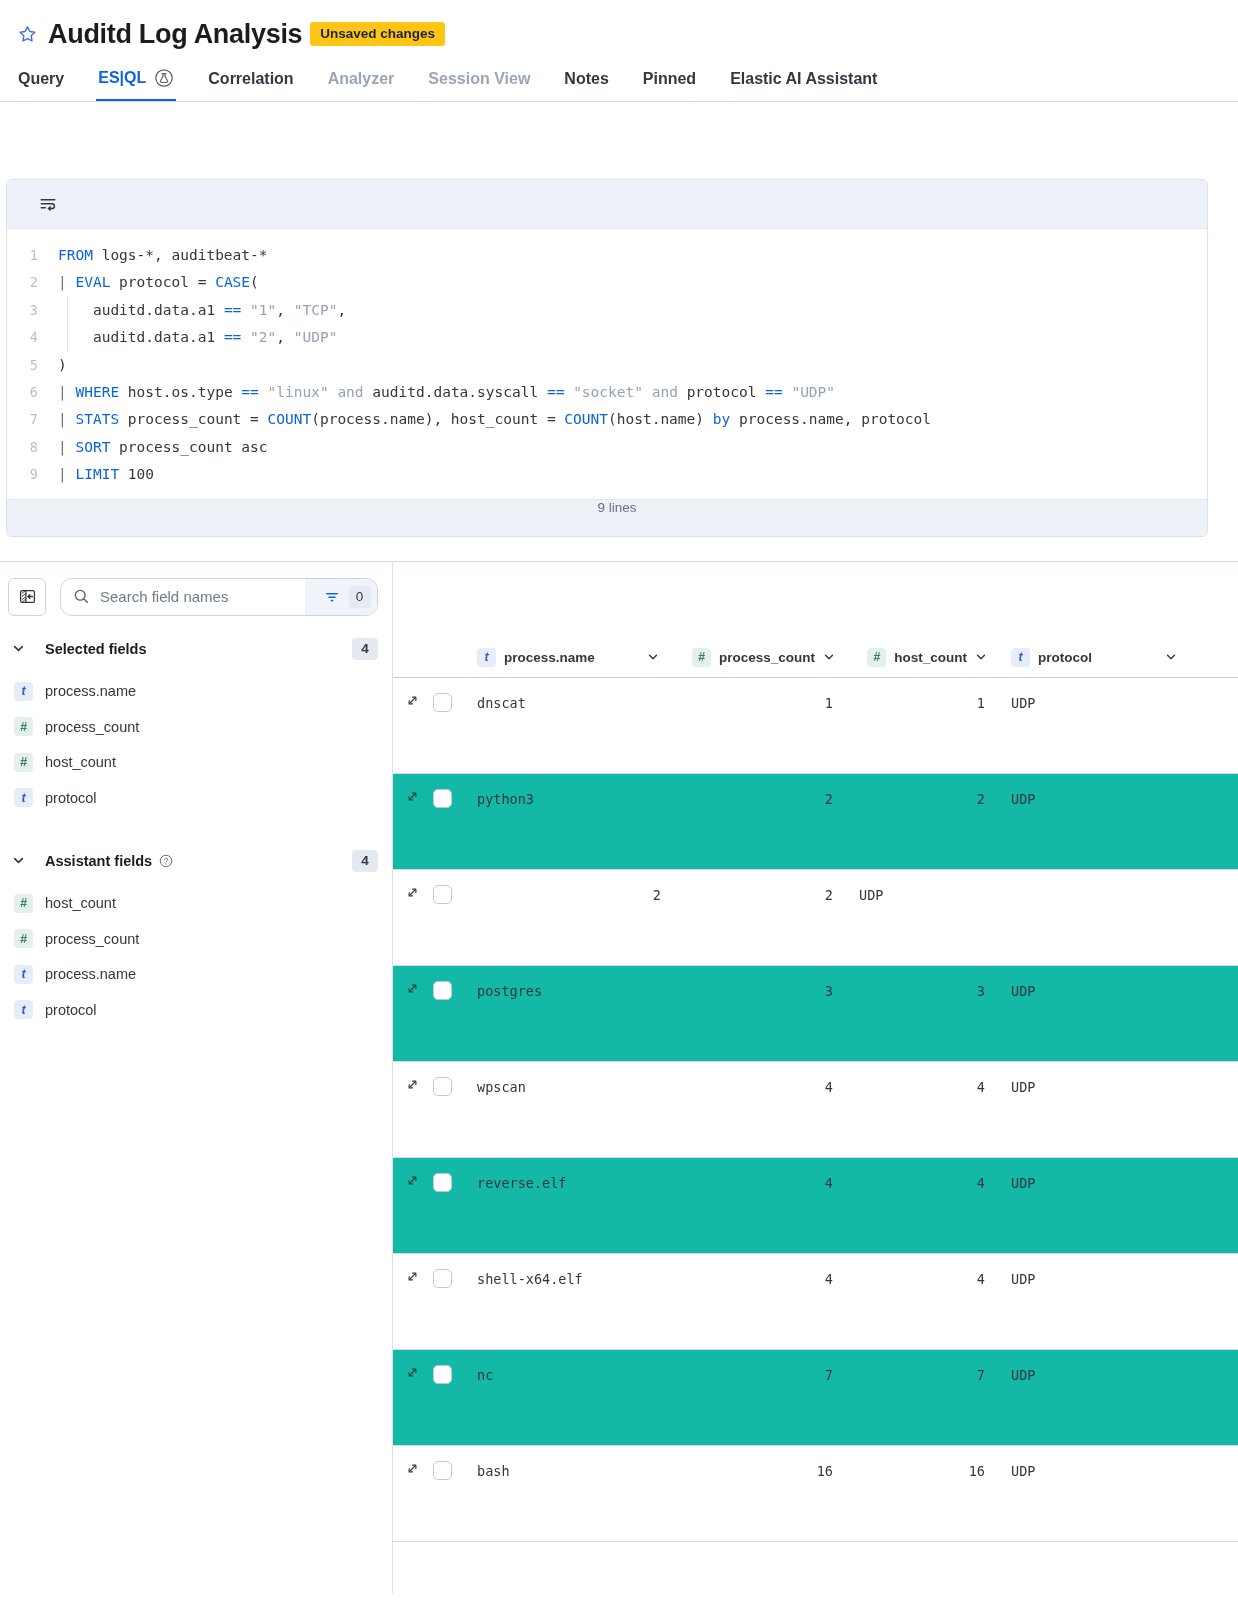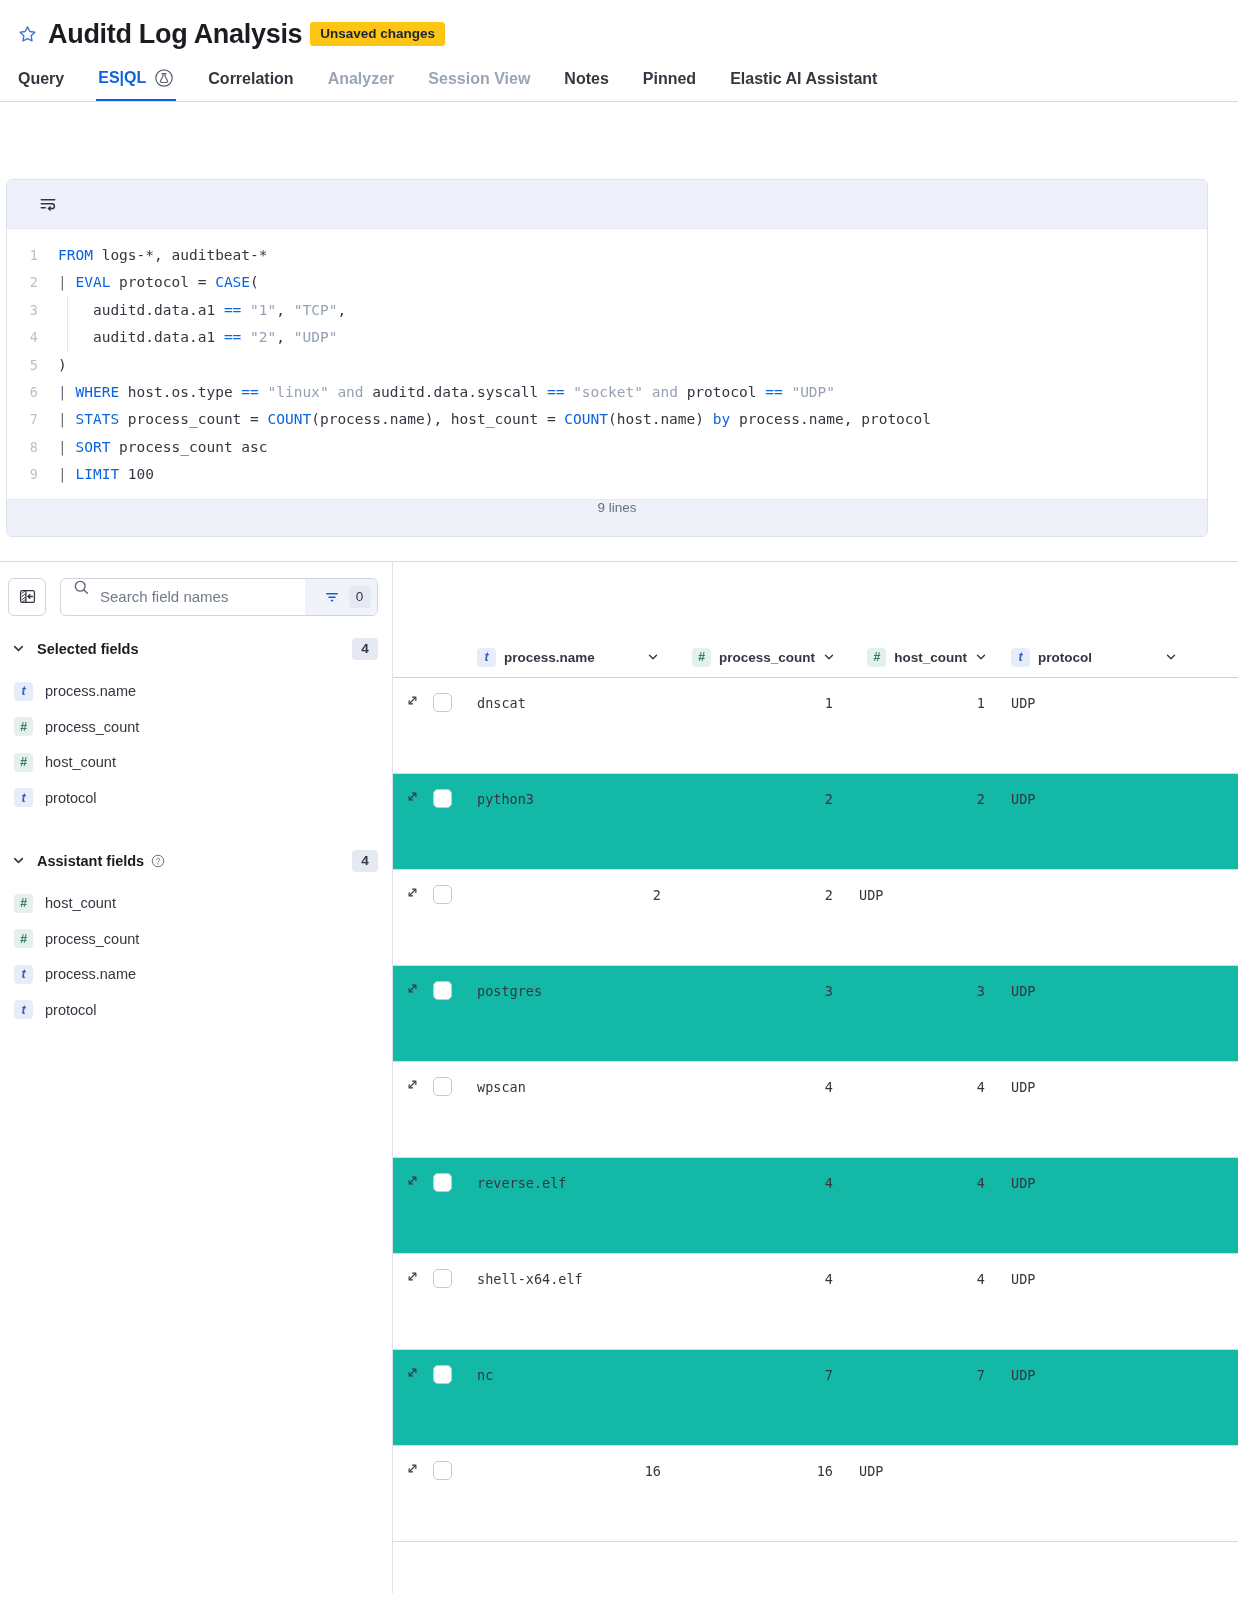--- a/index.html
+++ b/index.html
@@ -37,33 +37,33 @@
   .editor-footer { background:#eef1f7; height:37px; display:flex; align-items:center; gap:34px;
     padding-left:20px; font-size:13.5px; color:#69707d; border-top:1px solid #e2e7f2;flex-direction:column; }
 
   
   .main { display:flex; border-top:1px solid #d3dae6; margin-top:24px; height:1032px; }
   .sidebar { flex:0 0 393px; width:393px; border-right:1px solid #dde2ea; padding:16px 14px 0 8px; }
 
   .search-row { display:flex; gap:14px; }
   .collapse-btn { width:38px; height:38px; border:1px solid #d0d4de; border-radius:6px; background:#fff;
     display:flex; align-items:center; justify-content:center; cursor:pointer; flex:0 0 38px; }
-  .search-box { flex:1; height:38px; border:1px solid #d0d4de; border-radius:6px; display:flex;
-    overflow:hidden; background:#fff; }
+  .search-box { flex:1; height:38px; border:1px solid #d0d4de; border-radius:12px; display:flex;
+    align-items:center; overflow:hidden; background:#fff; }
   .search-box svg { margin-left:12px; flex:0 0 auto; }
   .search-box input { border:none; outline:none; flex:1; min-width:0; font-size:15px; color:#343741;
     padding-left:10px; background:transparent; font-family:"Liberation Sans", sans-serif; }
   .search-box input::placeholder { color:#717b8a; }
   .search-filter { width:72px; align-self:stretch; background:#f0f3fa; display:flex; align-items:center;
     justify-content:center; gap:9px; cursor:pointer; }
   .filter-count { min-width:22px; height:22px; background:#e4e9f2; border-radius:4px; display:flex;
     align-items:center; justify-content:center; font-size:13.5px; color:#343741; padding:0 5px; }
 
   .section-header { display:flex; align-items:center; padding-left:4px; }
-  .section-title { font-size:14.5px; font-weight:700; color:#1a1c21; margin-left:12px; }
+  .section-title { font-size:14.5px; font-weight:700; color:#1a1c21; margin-left:20px; }
   .help-icon { margin-left:7px; display:flex; }
   .count-badge { margin-left:auto; background:#e4e9f2; border-radius:4px; min-width:26px; height:22px;
     display:flex; align-items:center; justify-content:center; font-size:13.5px; font-weight:600;
     color:#343741; padding:0 6px; }
   .fields { margin-top:14px; }
   .field-row { display:flex; align-items:center; height:35.5px; padding-left:6px; cursor:pointer; }
   .token { width:19px; height:19px; border-radius:4px; display:flex; align-items:center; justify-content:center;
     font-size:12.5px; font-weight:700; font-style:italic; flex:0 0 19px; }
   .token-text { background:#e6edf9; color:#3a5fc4; }
   .token-num  { background:#e3f0ec; color:#367a68; }
@@ -417,19 +417,20 @@
         </div>
         <div class="grid-row">
           <div class="cell cell-expand"><span class="expand-btn">
               <svg width="15" height="15" viewBox="0 0 16 16" fill="none" stroke="#343741" stroke-width="1.2" stroke-linejoin="round">
   <path d="M4.8 11.2L11.2 4.8"></path>
                 <path d="M7.6 4.4h4v4"></path>
                 <path d="M8.4 11.6h-4v-4"></path>
 </svg>
             </span></div>
           <div class="cell"><span class="checkbox"></span></div>
+          <div class="cell cell-name">bash</div>
           <div class="cell cell-num">16</div>
           <div class="cell cell-num">16</div>
           <div class="cell cell-proto">UDP</div>
         </div>
       </div>
   </div>
 </div>
 
 </body></html>

